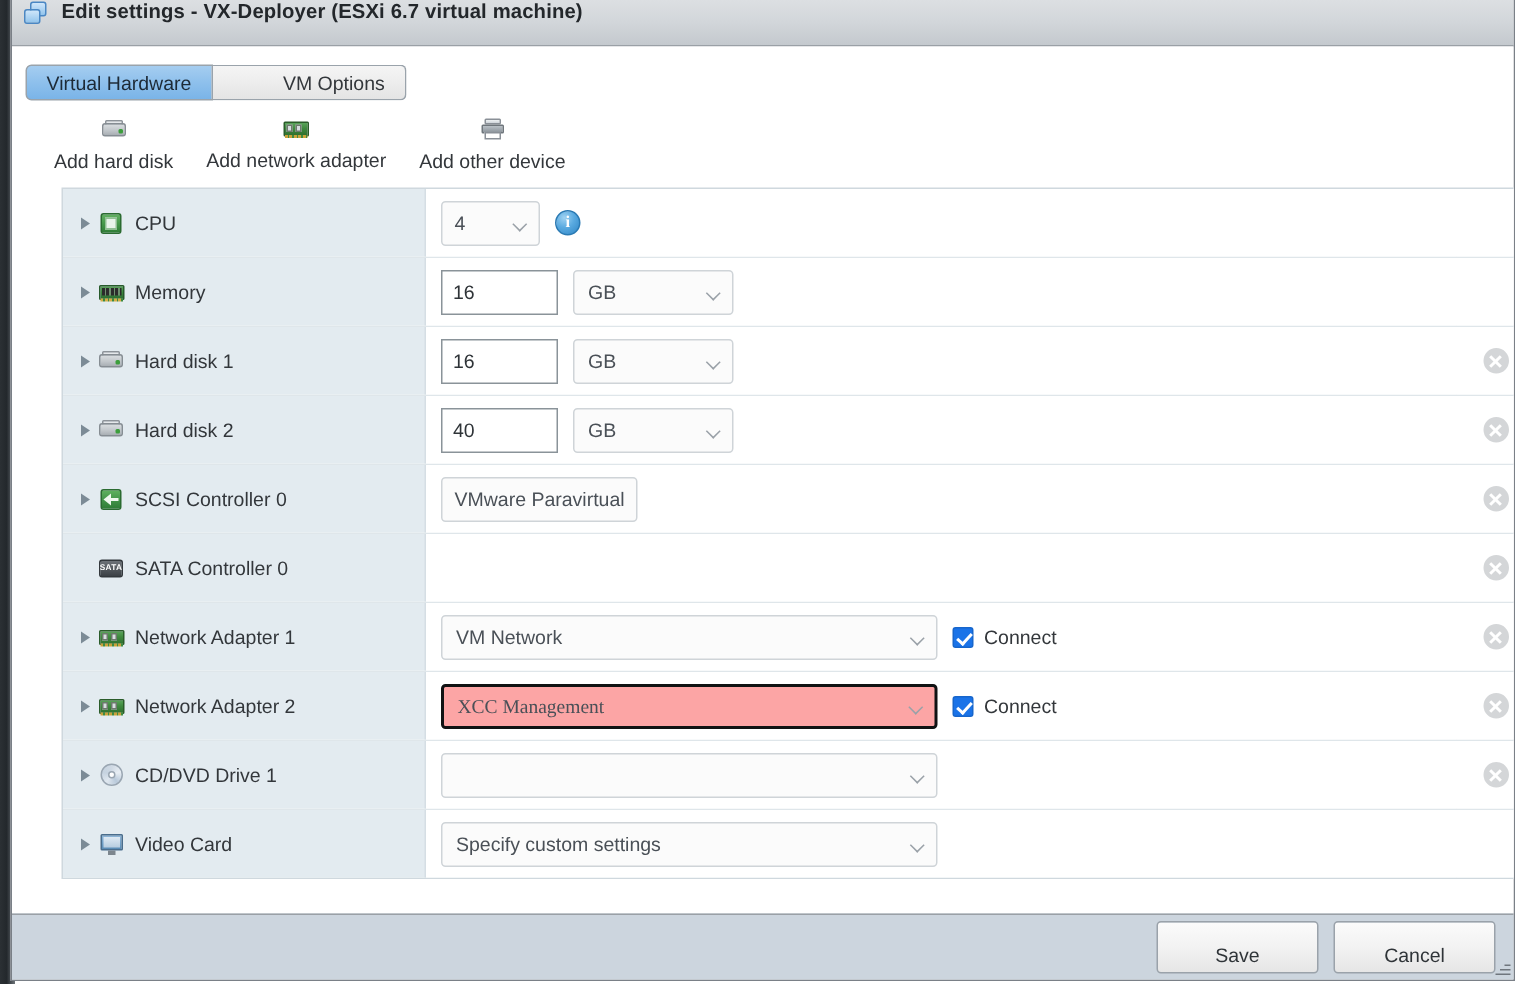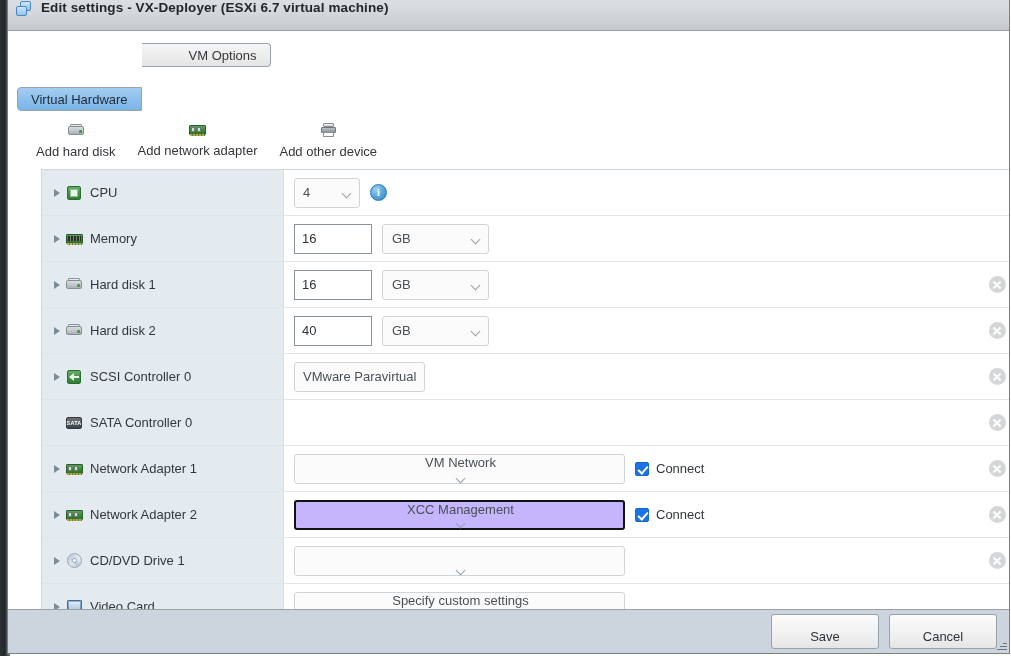--- a/index.html
+++ b/index.html
@@ -89,21 +89,21 @@
     padding: 0 13px;
     display: flex;
     align-items: center;
     justify-content: center;
     font-size: 13px;
     border: 1px solid #9aa3ab;
     box-sizing: border-box;
     cursor: default;
     color: #33373b;
   }
-  .tab.first { border-radius: 4px 0 0 4px; margin-top: 44px; }
+  .tab.first { border-radius: 4px 0 0 4px; }
   .tab.last  { border-radius: 0 4px 4px 0; border-left: none; padding-left: 47px; }
   .tab.active {
     background: linear-gradient(to bottom,#a5cdf0 0%,#8ec0ec 50%,#7ab4e8 100%);
     color: #1d2a36;
   }
   .tab.inactive {
     background: linear-gradient(to bottom,#f5f5f5 0%,#ededed 50%,#e4e4e4 100%);
   }
 
   
@@ -377,25 +377,26 @@
     display: flex;
     align-items: center;
     justify-content: space-between;
     padding: 0 7px 0 9px;
     font-size: 13px;
     color: #4a5057;
     cursor: default;
   }
   .dropdown.unit { width: 107px; }
   .dropdown.cpu  { width: 66px; padding-left: 8px; }
-  .dropdown.wide { width: 331px; flex-direction: column; }
+  .dropdown.wide { width: 331px; }
   .dropdown.focused {
     border: 2px solid #101213;
     border-radius: 3px;
-    background: #c4b5fd;
+    background: #fca5a5;
+    font-family: Liberation Serif, serif;
   }
   .dropdown .caret {
     width: 10px; height: 10px;
     flex: none;
     position: relative;
   }
   .dropdown .caret::before {
     content: "";
     position: absolute;
     left: 1px; top: 2px;

